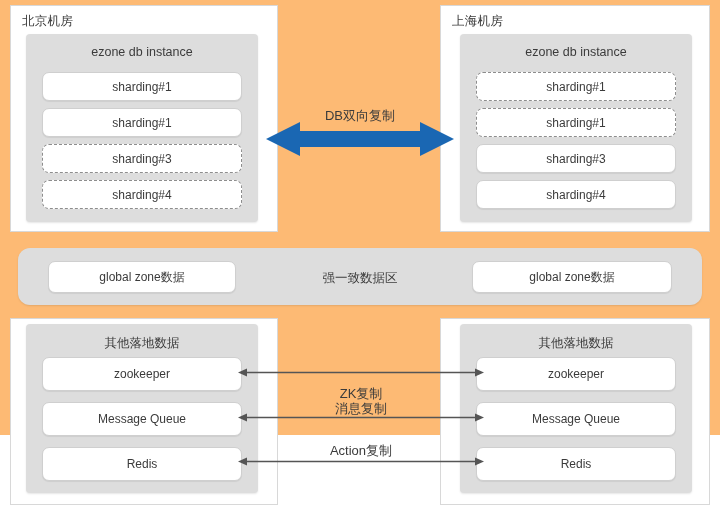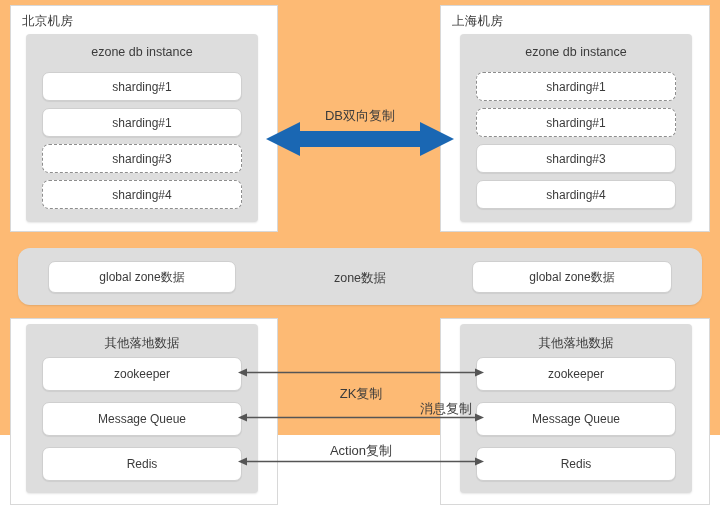--- a/index.html
+++ b/index.html
@@ -172,21 +172,21 @@
 
   <svg id="blue-arrow" viewBox="0 0 188 34" preserveAspectRatio="none">
     <polygon points="0,17 34,0 34,9 154,9 154,0 188,17 154,34 154,25 34,25 34,34" fill="#1A67B3"></polygon>
   </svg>
 
 
   <div id="band"></div>
 
   <div class="item solid" style="left:48px; top:261px; width:188px; height:32px; z-index:4;">global zone数据</div>
 
-  <div id="band-label">zone数据</div>
+  <div id="band-label">强一致数据区</div>
 
   <div class="item solid" style="left:472px; top:261px; width:200px; height:32px; z-index:4;">global zone数据</div>
 
   <div class="dc-panel" id="panel-bot-left" style="left:10px; top:318px; width:268px; height:187px;">
   </div>
 
   <div class="group-box" id="grp-bl" style="left:26px; top:324px; width:232px; height:169px;">
     <div class="group-title" style="top:11px;">其他落地数据</div>
 
     <div class="item solid" style="left:16px; top:33px; width:200px; height:34px;">zookeeper</div>
@@ -205,21 +205,21 @@
     <div class="item solid" style="left:16px; top:123px; width:200px; height:34px;">Redis</div>
   </div>
 
   <div class="repl-label" style="top:355px;margin-top:30px;">ZK复制</div>
   <svg class="repl-arrow" style="top:367px;" viewBox="0 0 246 11">
     <line x1="7" y1="5.5" x2="239" y2="5.5" stroke="#555555" stroke-width="1.3"></line>
     <polygon points="0,5.5 9,1.5 9,9.5" fill="#555555"></polygon>
     <polygon points="246,5.5 237,1.5 237,9.5" fill="#555555"></polygon>
   </svg>
 
-  <div class="repl-label" style="top:400px;text-align:right;">消息复制</div>
+  <div class="repl-label" style="top:400px;">消息复制</div>
   <svg class="repl-arrow" style="top:412px;" viewBox="0 0 246 11">
     <line x1="7" y1="5.5" x2="239" y2="5.5" stroke="#555555" stroke-width="1.3"></line>
     <polygon points="0,5.5 9,1.5 9,9.5" fill="#555555"></polygon>
     <polygon points="246,5.5 237,1.5 237,9.5" fill="#555555"></polygon>
   </svg>
 
   <div class="repl-label" style="top:442px;">Action复制</div>
   <svg class="repl-arrow" style="top:456px;" viewBox="0 0 246 11">
     <line x1="7" y1="5.5" x2="239" y2="5.5" stroke="#555555" stroke-width="1.3"></line>
     <polygon points="0,5.5 9,1.5 9,9.5" fill="#555555"></polygon>

